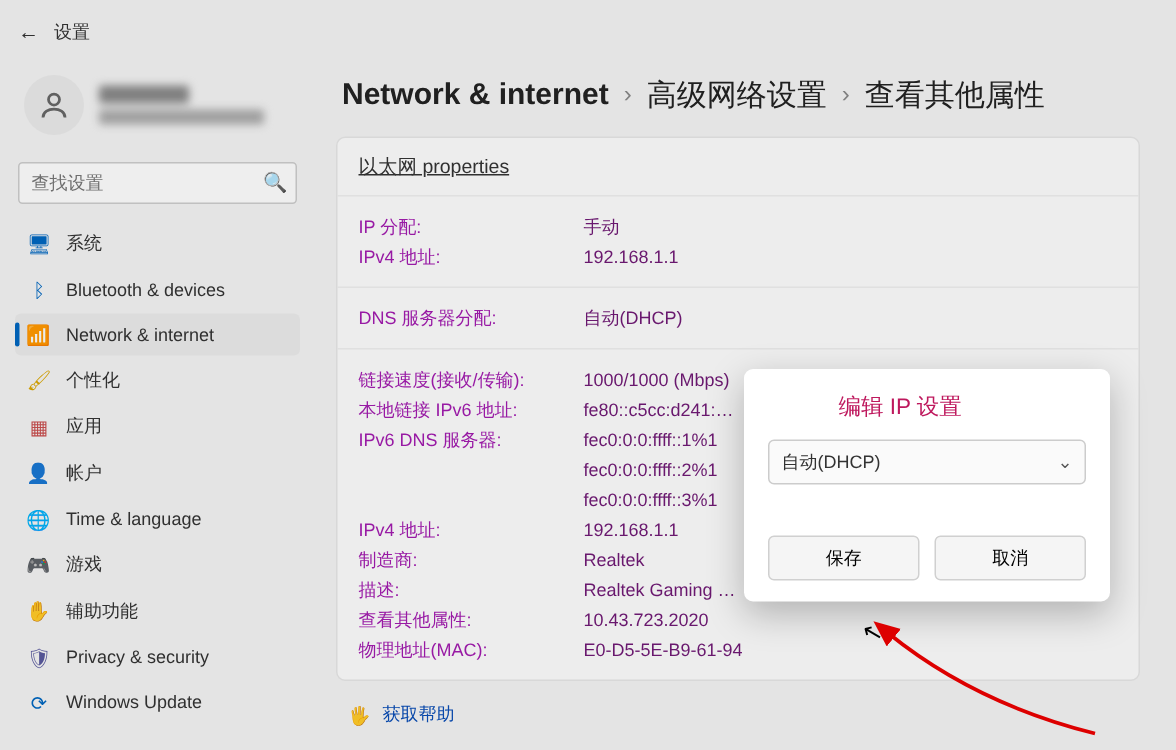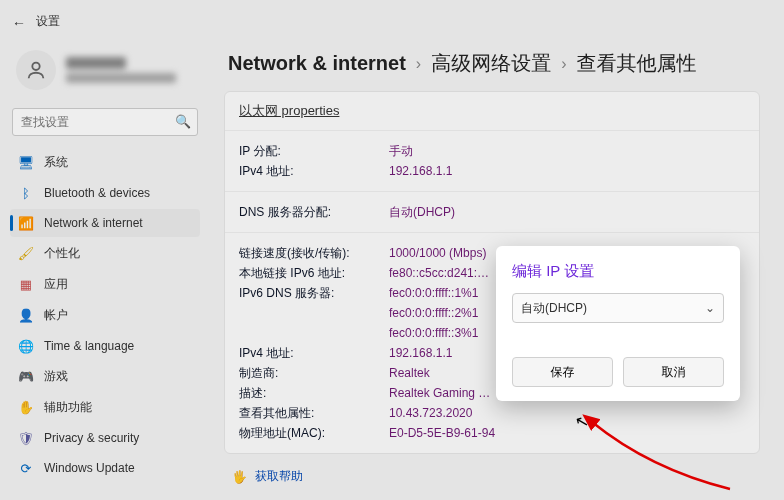--- a/index.html
+++ b/index.html
@@ -37,29 +37,29 @@
 .breadcrumb { display: flex; align-items: center; gap: 10px; font-size: 20px; color: #222; margin: 6px 0 14px 4px; flex-wrap: wrap; }
 .breadcrumb .sep { color: #888; font-size: 16px; }
 .breadcrumb .bc { }
 .breadcrumb .bc:first-child { font-weight: 600; }
 
 .card { background: #fcfcfc; border: 1px solid #e6e6e6; border-radius: 6px; }
 .card-header { padding: 10px 14px; font-size: 13px; color: #333; border-bottom: 1px solid #eee; text-decoration: underline; }
 .prop-section { padding: 10px 14px; border-bottom: 1px solid #eee; }
 .prop-section:last-child { border-bottom: none; }
 .prop-row { display: flex; font-size: 12px; color: #444; line-height: 20px; }
-.prop-label { width: 150px; color: #0f172a; }
+.prop-label { width: 150px; color: #a21caf; }
 .prop-value { color: #701a75; flex:1; }
 
 .help-link { display: inline-flex; align-items: center; gap: 8px; margin: 14px 0 0 8px; font-size: 12px; color: #0a4db5; cursor: pointer; }
 .help-link .hicon { color:#555; }
 
 
 .dialog { position: absolute; right: 44px; top: 246px; width: 244px; background: #fff; border-radius: 6px; box-shadow: 0 8px 24px rgba(0,0,0,0.25); z-index: 10; padding: 16px 16px 14px; }
-.dialog-title { font-size: 15px; color: #6d28d9; margin-bottom: 12px; }
+.dialog-title { font-size: 15px; color: #be185d; margin-bottom: 12px; margin-left: 47px; }
 .combo { width: 100%; height: 30px; border: 1px solid #ccc; border-radius: 4px; display:flex; align-items:center; justify-content:space-between; padding: 0 8px; font-size: 12px; color:#333; background:#fafafa; cursor:pointer; }
 .combo .chev { color:#555; font-size:12px; }
 .dialog-buttons { display:flex; gap:10px; margin-top: 34px; }
 .dbtn { flex:1; height:30px; border:1px solid #d0d0d0; background:#f5f5f5; border-radius:4px; font-size:12px; color:#000000; cursor:pointer; display:flex; align-items:center; justify-content:center; }
 
 
 .cursor-ptr { position:absolute; z-index:20; left:575px; top:412px; font-size:16px; color:#000; transform: rotate(-15deg); }
 .red-arrow { position:absolute; z-index:15; left:580px; top:414px; }
 </style>
 </head>

